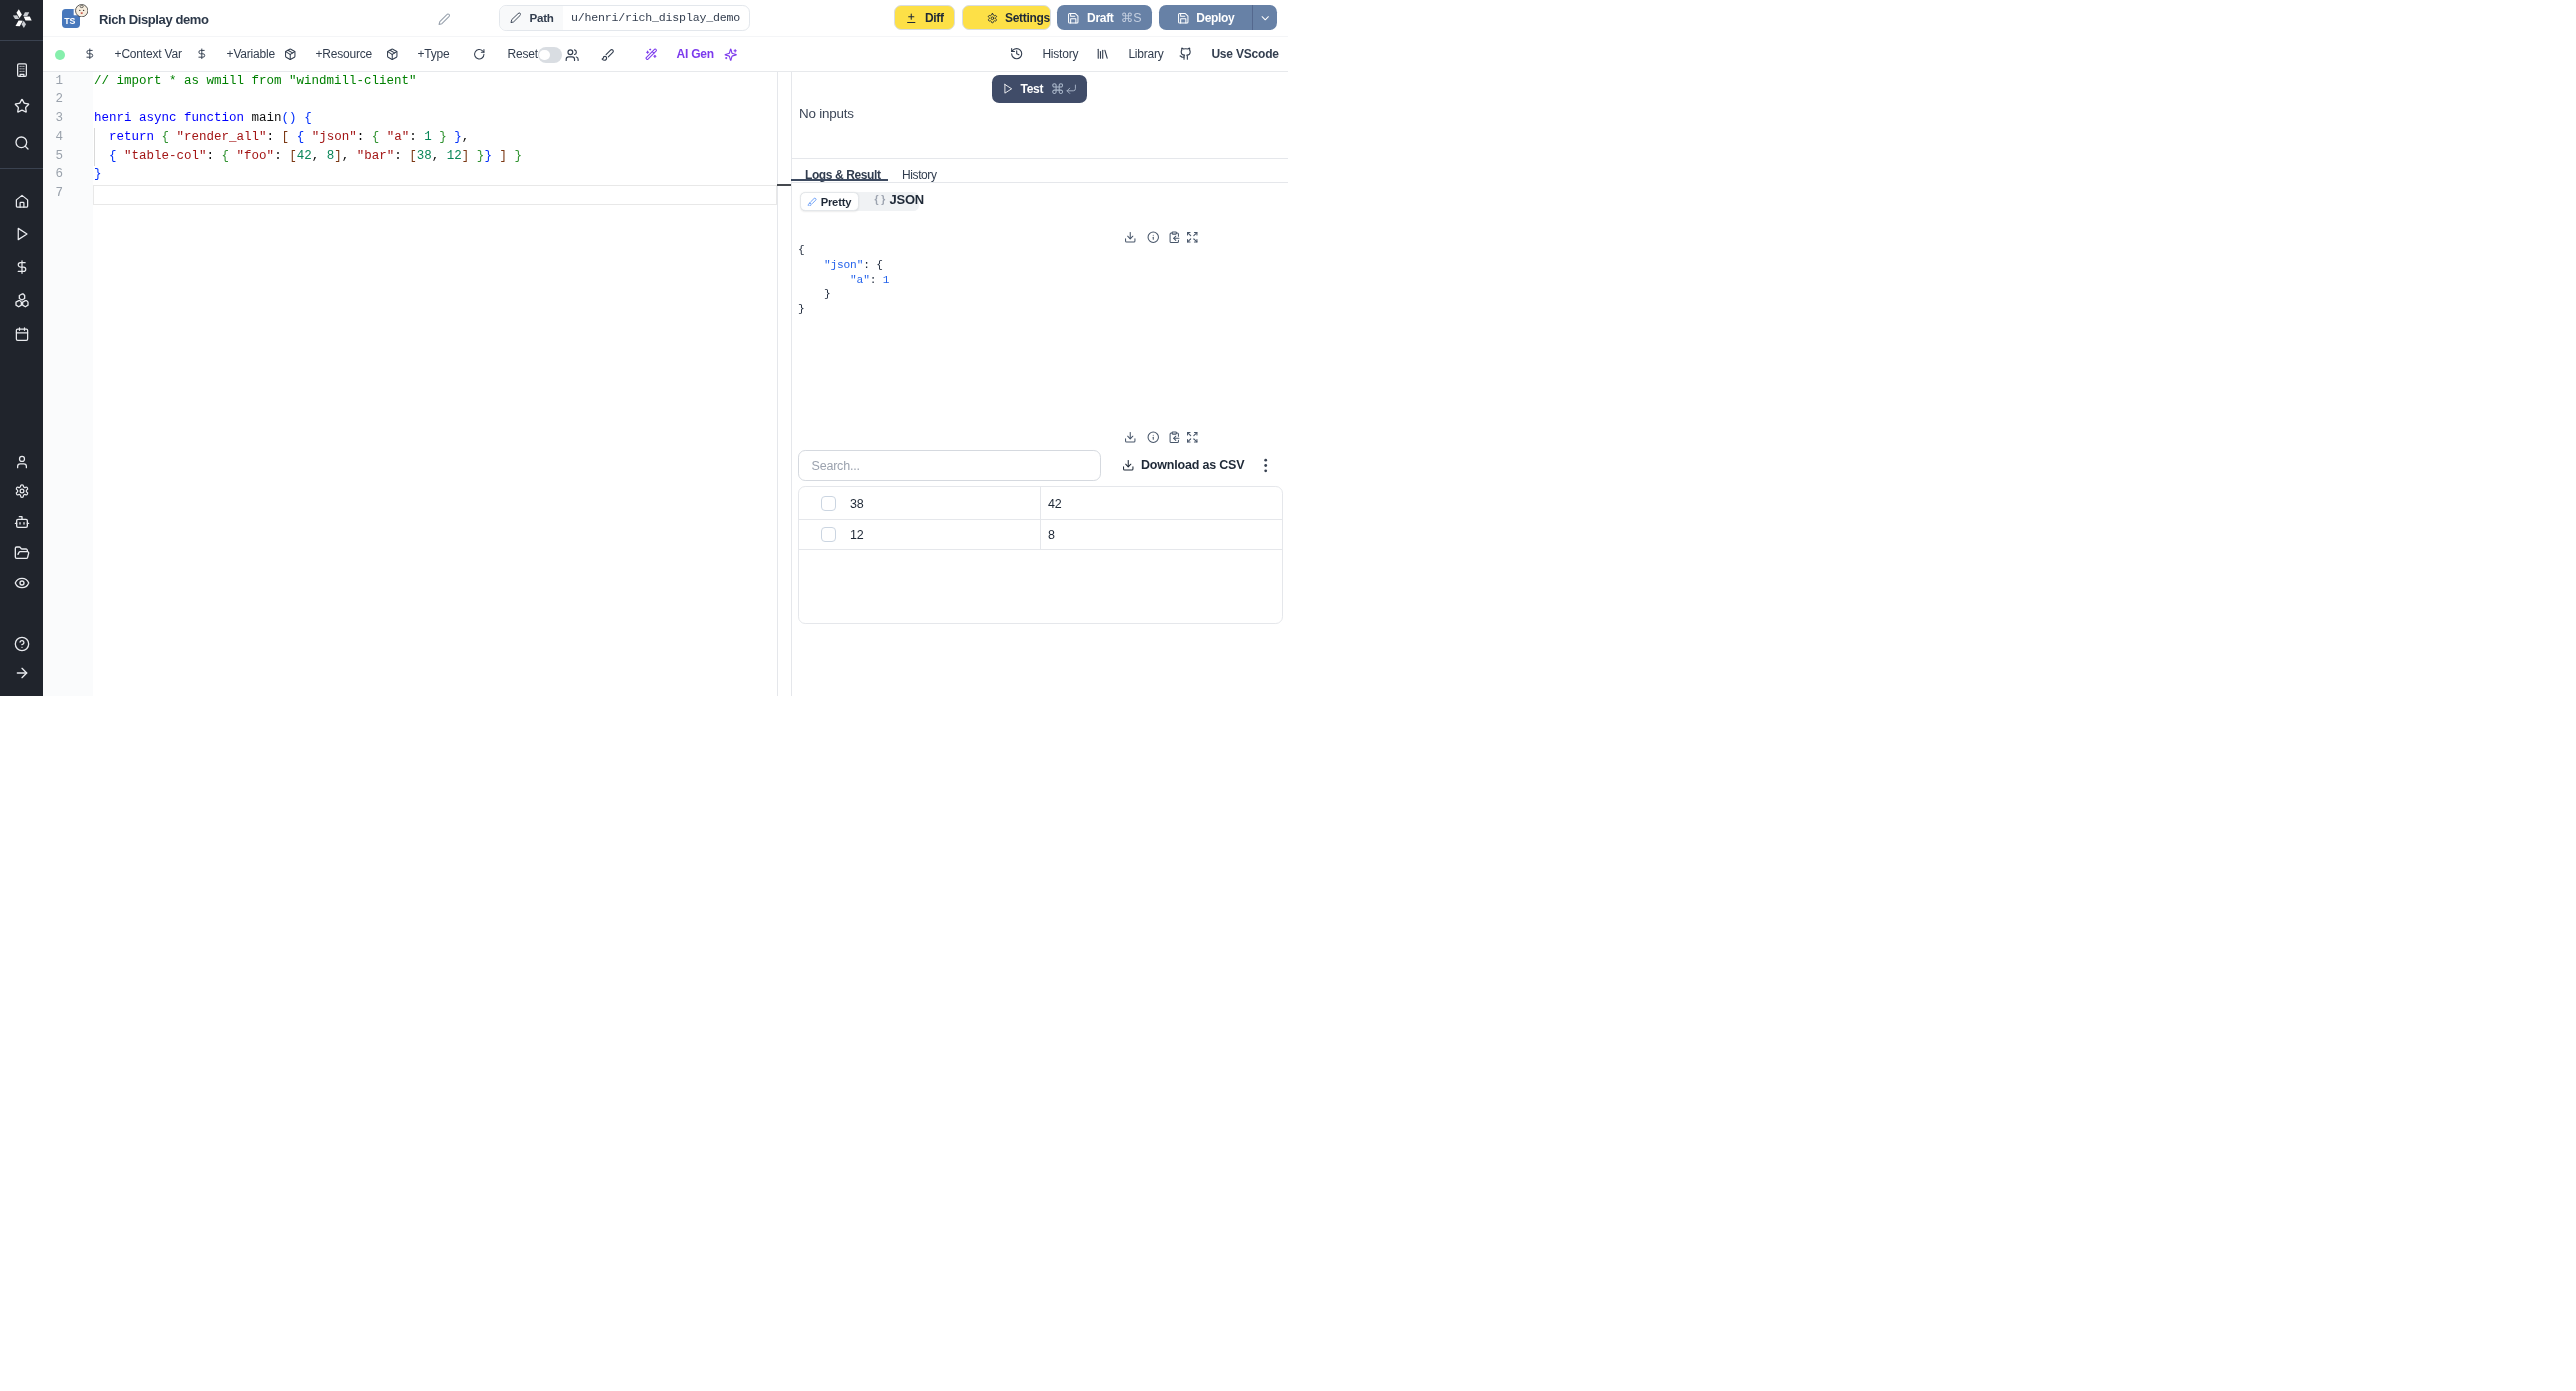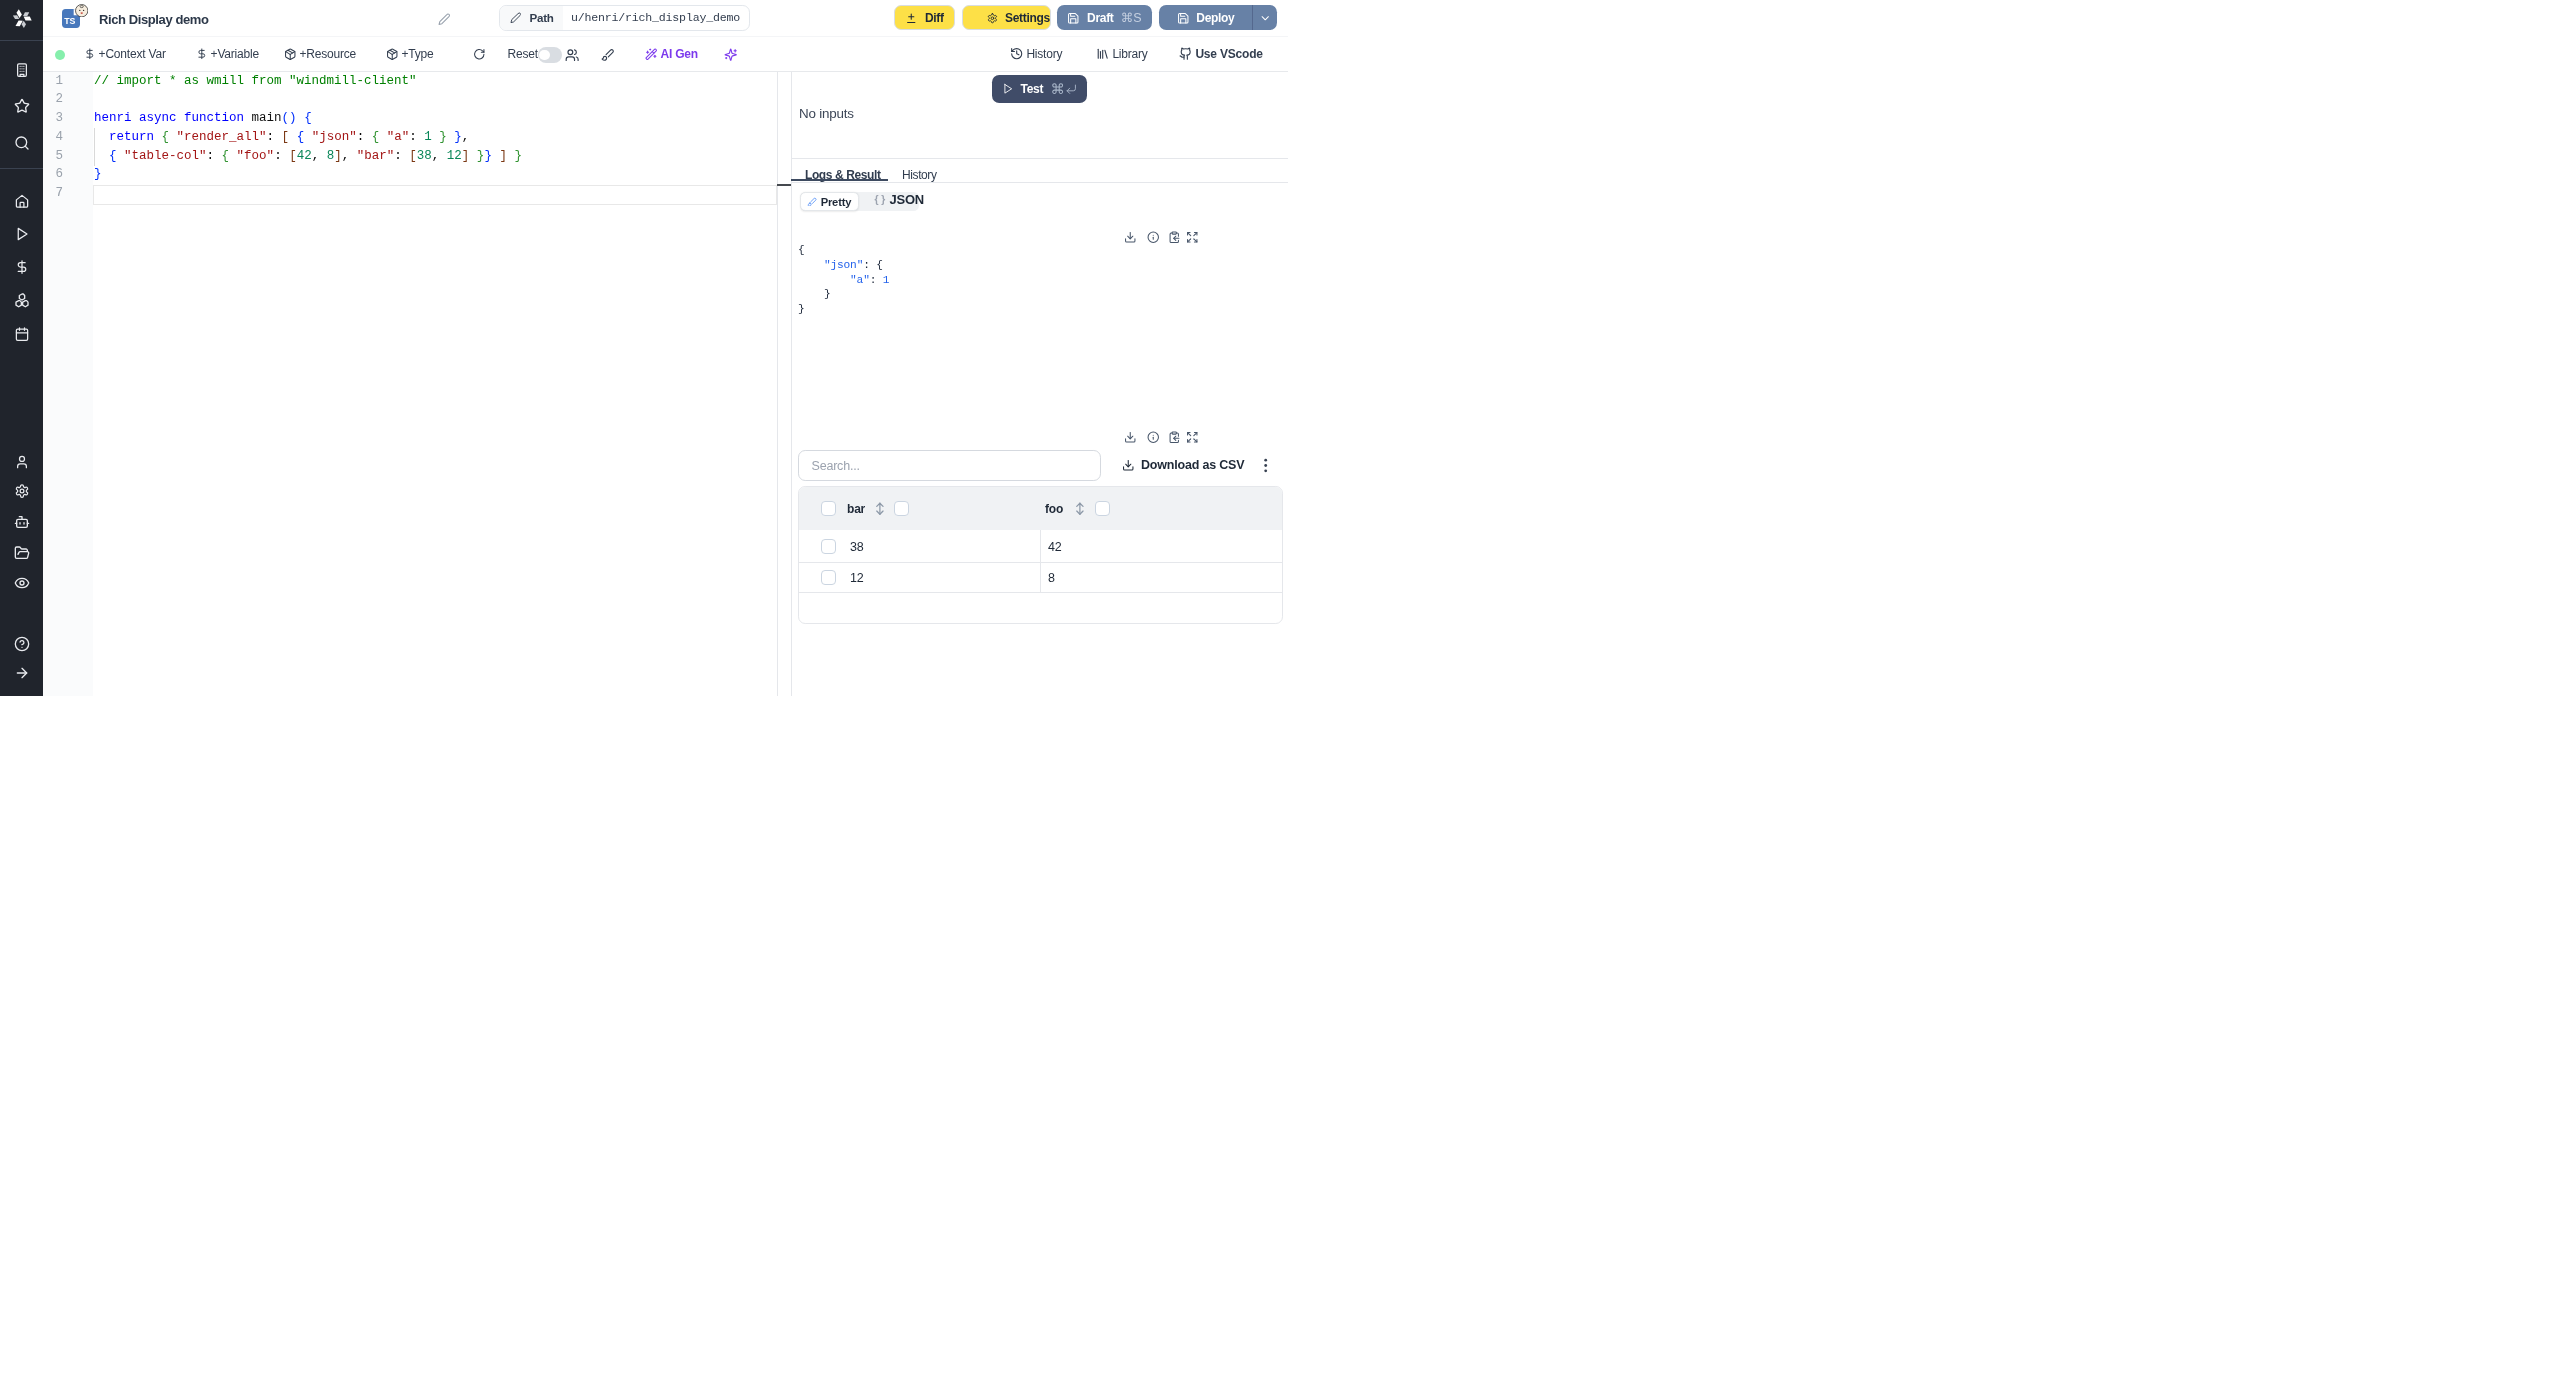--- a/index.html
+++ b/index.html
@@ -16,21 +16,21 @@
 .sic { position:absolute; left:50%; transform:translate(-50%,-50%); color:#e8eaee; }
 
 
 #header { position:absolute; left:43px; top:0; width:1245px; height:37px; background:#fff; border-bottom:0.9px solid #f4f5f7; }
 .hbtn { position:absolute; top:5.4px; height:25px; border-radius:7.2px; display:flex; align-items:center; font-size:12px; font-weight:700; color:#1f2937; letter-spacing:-0.3px; }
 .hbtn.light { background:#fde047; border:0.9px solid #d8dde3; }
 .hbtn.blue { background:#6781a6; color:#fff; border:none; }
 
 
 #toolbar { position:absolute; left:43px; top:37px; width:1245px; height:35px; background:#fff; border-bottom:0.9px solid #e7e9ec; }
-.titem { position:absolute; top:0; height:34px; display:flex; align-items:center; gap:3px; color:#333e4f; font-size:12px; font-weight:500; }
+.titem { position:absolute; top:0; height:34px; display:flex; align-items:center; gap:19px; color:#333e4f; font-size:12px; font-weight:500; }
 
 
 #editor { position:absolute; left:43px; top:72px; width:735px; height:624px; background:#fff; }
 .lnum { position:absolute; width:27px; text-align:right; color:#9aa2ac; font-family:"Liberation Mono",monospace; font-size:12.5px; line-height:19px; letter-spacing:0; }
 .cline { position:absolute; left:51px; white-space:pre; font-family:"Liberation Mono",monospace; font-size:12.5px; line-height:19px; letter-spacing:0; color:#0a0a0a; }
 
 
 #rpanel { position:absolute; left:791px; top:72px; width:497px; height:624px; background:#fff; border-left:0.9px solid #e5e7eb; }
 </style>
 </head>
@@ -478,37 +478,20 @@
       </svg>
     </div>
 <div class="abs" style="left:1141px; top:458px; font-size:12.5px; font-weight:700; color:#1f2937;">Download as CSV</div>
 <div class="abs" style="left:1263px; top:458px; color:#374151;"><svg width="5.4" height="15" viewBox="0 0 6 17" fill="#374151">
         <circle cx="3" cy="2.5" r="1.6"></circle>
         <circle cx="3" cy="8.5" r="1.6"></circle>
         <circle cx="3" cy="14.5" r="1.6"></circle>
       </svg></div>
 
 <div class="abs" style="left:798px; top:486px; width:485px; height:138px; border:0.9px solid #e5e7eb; border-radius:7.2px; overflow:hidden;">
-  <div style="height:43px; background:#f0f2f4; position:relative;">
-    <div style="position:absolute; left:21.5px; top:14px; width:15px; height:15px; border:1.3px solid #cbd5e1; border-radius:4px; background:#fff;"></div>
-    <div style="position:absolute; left:48px; top:14.8px; font-size:12px; font-weight:700; color:#1f2937;">bar</div>
-    <svg class="ic" width="9.8" height="13.4" viewBox="0 0 12 17" style="color:#8d99a8; position:absolute; left:76px; top:14.8px; stroke-width:1.6;">
-          <path d="M6 1.5v14"></path>
-          <path d="m2 5.5 4-4 4 4"></path>
-          <path d="m2 11.5 4 4 4-4"></path>
-        </svg>
-    <div style="position:absolute; left:95px; top:14px; width:15px; height:15px; border:1.3px solid #cbd5e1; border-radius:4px; background:#fff;"></div>
-    <div style="position:absolute; left:246px; top:14.8px; font-size:12px; font-weight:700; color:#1f2937;">foo</div>
-    <svg class="ic" width="9.8" height="13.4" viewBox="0 0 12 17" style="color:#8d99a8; position:absolute; left:276px; top:14.8px; stroke-width:1.6;">
-          <path d="M6 1.5v14"></path>
-          <path d="m2 5.5 4-4 4 4"></path>
-          <path d="m2 11.5 4 4 4-4"></path>
-        </svg>
-    <div style="position:absolute; left:296px; top:14px; width:15px; height:15px; border:1.3px solid #cbd5e1; border-radius:4px; background:#fff;"></div>
-  </div>
   <div style="height:33px; border-bottom:0.9px solid #e5e7eb; position:relative;">
     <div style="position:absolute; left:241px; top:0; width:0.9px; height:33px; background:#e5e7eb;"></div>
     <div style="position:absolute; left:21.5px; top:9px; width:15px; height:15px; border:1.3px solid #cbd5e1; border-radius:4px; background:#fff;"></div>
     <div style="position:absolute; left:51px; top:9.8px; font-size:12.5px; color:#1f2937;">38</div>
     <div style="position:absolute; left:249px; top:9.8px; font-size:12.5px; color:#1f2937;">42</div>
   </div>
   <div style="height:30px; border-bottom:0.9px solid #e5e7eb; position:relative;">
     <div style="position:absolute; left:241px; top:0; width:0.9px; height:30px; background:#e5e7eb;"></div>
     <div style="position:absolute; left:21.5px; top:7.2px; width:15px; height:15px; border:1.3px solid #cbd5e1; border-radius:4px; background:#fff;"></div>
     <div style="position:absolute; left:51px; top:7.6px; font-size:12.5px; color:#1f2937;">12</div>

